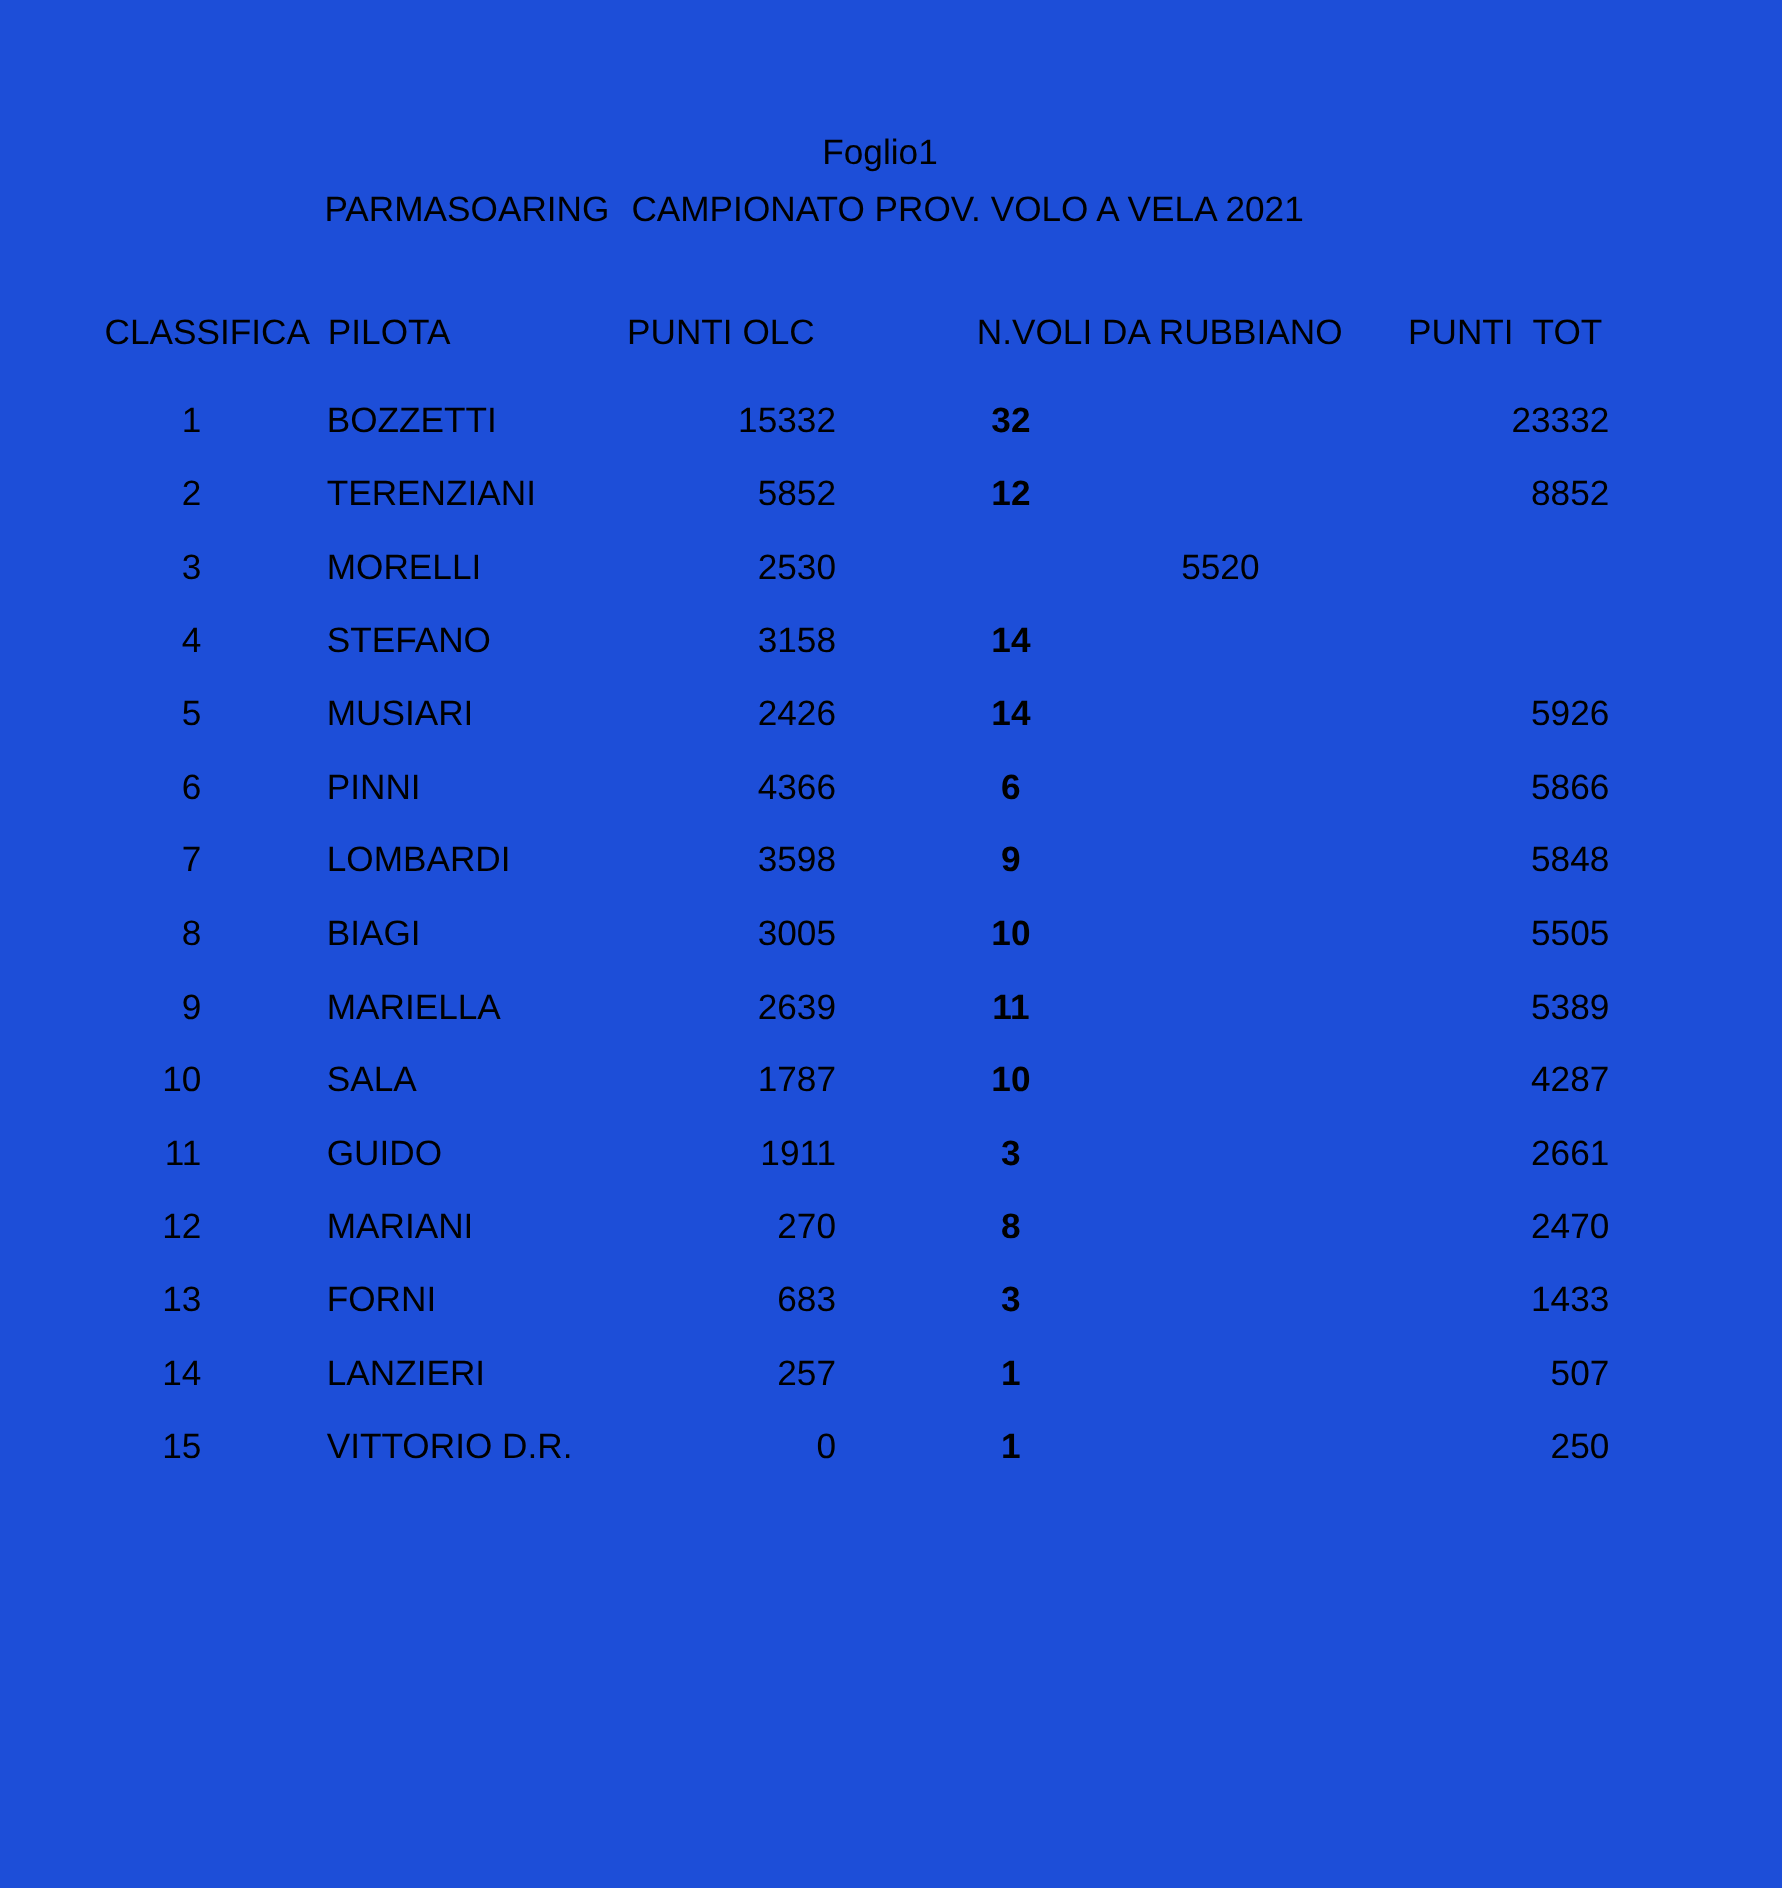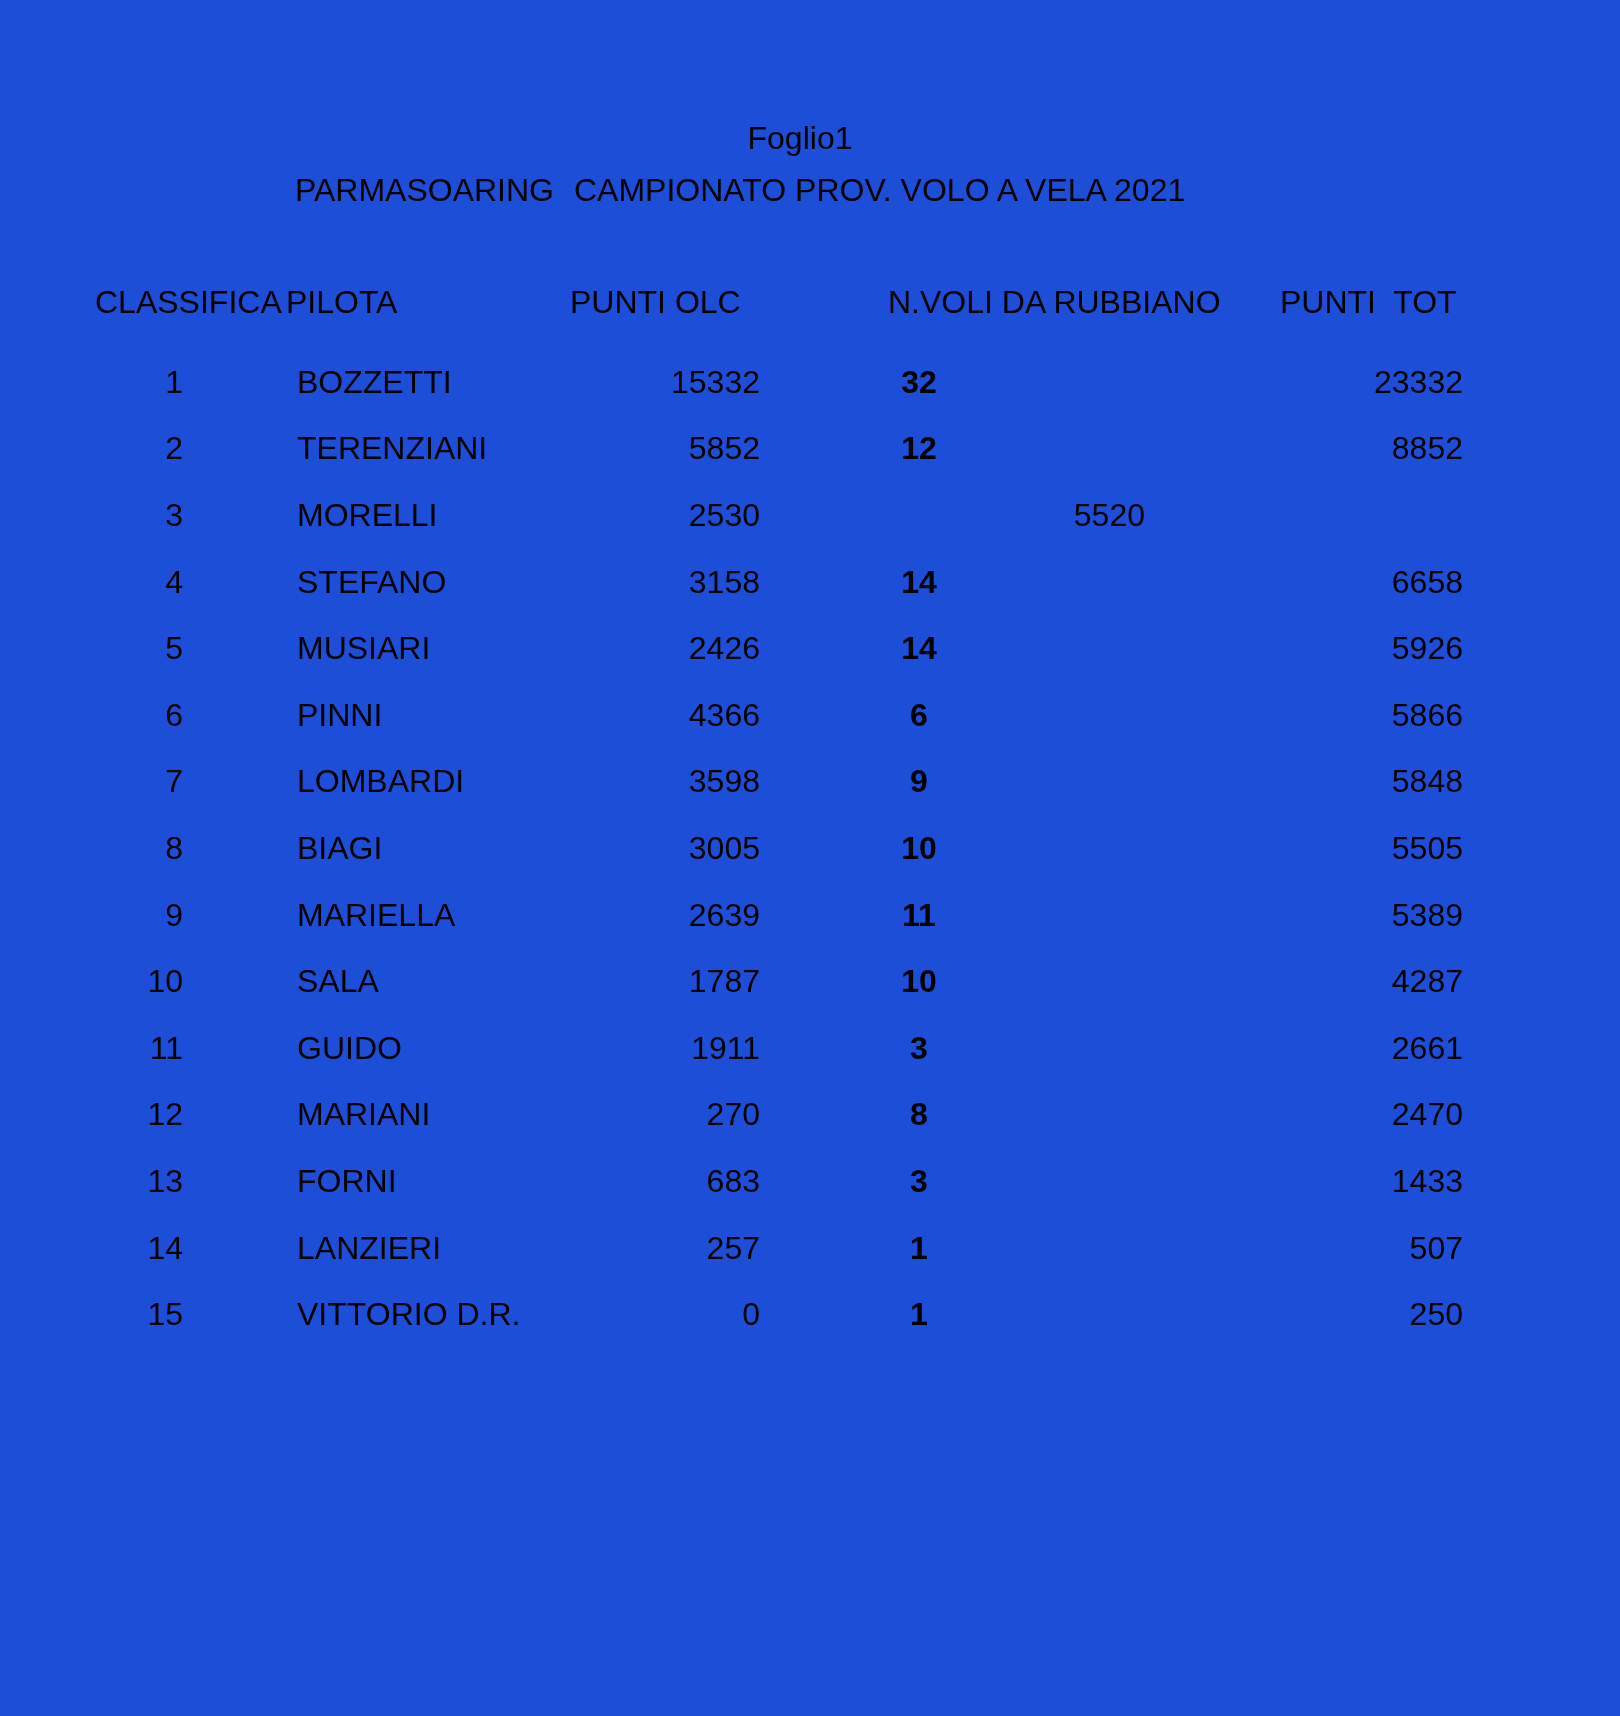--- a/index.html
+++ b/index.html
@@ -28,21 +28,21 @@
     display: flex;
     gap: 20px;
     white-space: pre;
   }
   .col-header {
     position: absolute;
     top: 284px;
     white-space: pre;
   }
   .h-classifica { left: 95px; }
-  .h-pilota     { left: 286px; }
+  .h-pilota     { left: 298px; }
   .h-punti-olc  { left: 570px; }
   .h-nvoli      { left: 888px; }
   .h-punti-tot  { left: 1280px; }
   .table-body {
     position: absolute;
     top: 349px;
     left: 95px;
     width: 1368px;
   }
   .row {
@@ -102,21 +102,20 @@
     <div class="cell olc">2530</div>
     <div class="cell tot">5520</div>
   </div>
 
   <div class="row">
     <div class="cell rank">4</div>
     <div class="cell gap"></div>
     <div class="cell pilot">STEFANO</div>
     <div class="cell olc">3158</div>
     <div class="cell nvoli">14</div>
-    <div class="cell tot">6658</div>
   </div>
 
   <div class="row">
     <div class="cell rank">5</div>
     <div class="cell gap"></div>
     <div class="cell pilot">MUSIARI</div>
     <div class="cell olc">2426</div>
     <div class="cell nvoli">14</div>
     <div class="cell tot">5926</div>
   </div>

